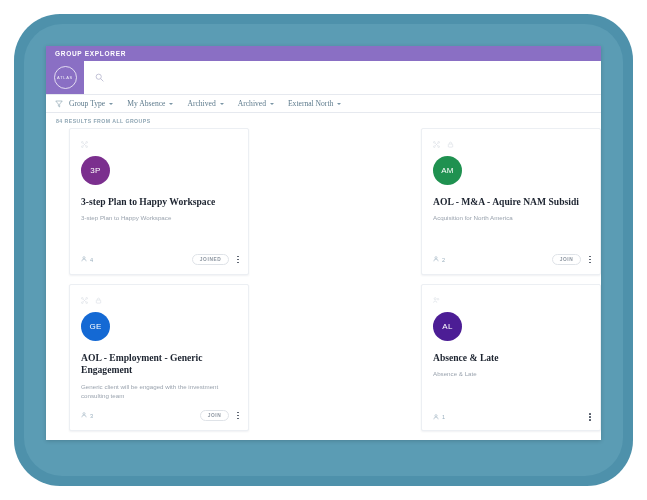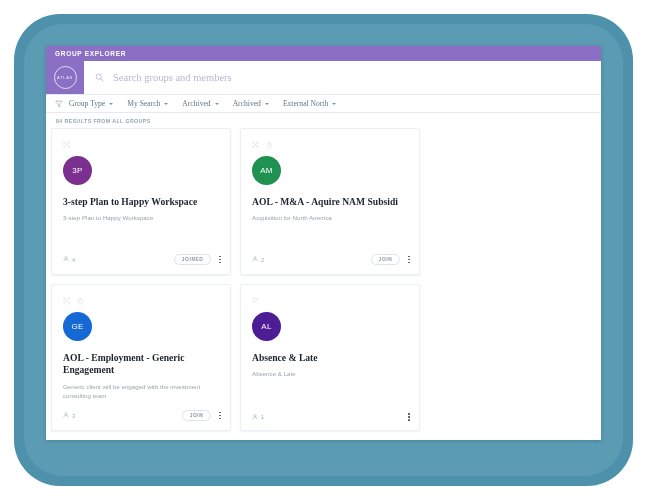--- a/index.html
+++ b/index.html
@@ -148,22 +148,23 @@
     font-size: 5.2px;
     letter-spacing: 0.45px;
     color: #8fa6b4;
     font-weight: bold;
   }
 
   
   .grid {
     display: flex;
     flex-wrap: wrap;
-    padding-left: 5px;
+    padding-left: 23px;
     gap: 9px;
+    justify-content: space-between;
   }
   .card {
     width: 180px;
     height: 147px;
     background: #ffffff;
     border: 1px solid #eceff3;
     border-radius: 2px;
     box-shadow: 0 1px 2px rgba(40,60,90,0.07);
     box-sizing: border-box;
     padding: 9px 11px 0 11px;
@@ -256,37 +257,36 @@
         <span class="logo-text">ATLAS</span>
       </div>
     </div>
     <div class="search-area">
       <span class="search-icon">
         <svg width="9" height="9" viewBox="0 0 16 16">
           <circle cx="6.6" cy="6.6" r="4.6" fill="none" stroke="#b8b8cf" stroke-width="1.5"></circle>
           <line x1="10.2" y1="10.2" x2="14.4" y2="14.4" stroke="#b8b8cf" stroke-width="1.5" stroke-linecap="round"></line>
         </svg>
       </span>
-      <input class="search-input" type="text" placeholder="Search groups and members" style="">
     </div>
   </div>
 
   <div class="filterbar">
     <span class="filter-icon">
       <svg width="8" height="8" viewBox="0 0 16 16">
         <path d="M1.5 2 L14.5 2 L9.3 8.2 L9.3 14 L6.7 12.2 L6.7 8.2 Z" fill="none" stroke="#7b96a6" stroke-width="1.1" stroke-linejoin="round"></path>
       </svg>
     </span>
 
     <div class="filter-item">
       <span class="filter-label">Group Type</span>
       <span class="chevron"></span>
     </div>
     <div class="filter-item">
-      <span class="filter-label">My Search</span>
+      <span class="filter-label">My Absence</span>
       <span class="chevron"></span>
     </div>
     <div class="filter-item">
       <span class="filter-label">Archived</span>
       <span class="chevron"></span>
     </div>
     <div class="filter-item">
       <span class="filter-label">Archived</span>
       <span class="chevron"></span>
     </div>

